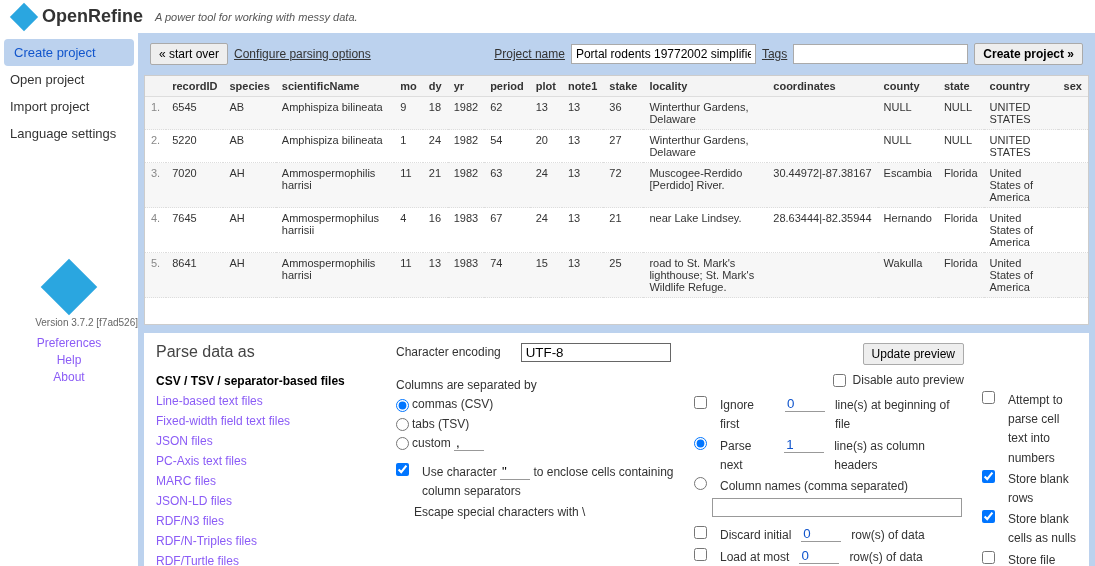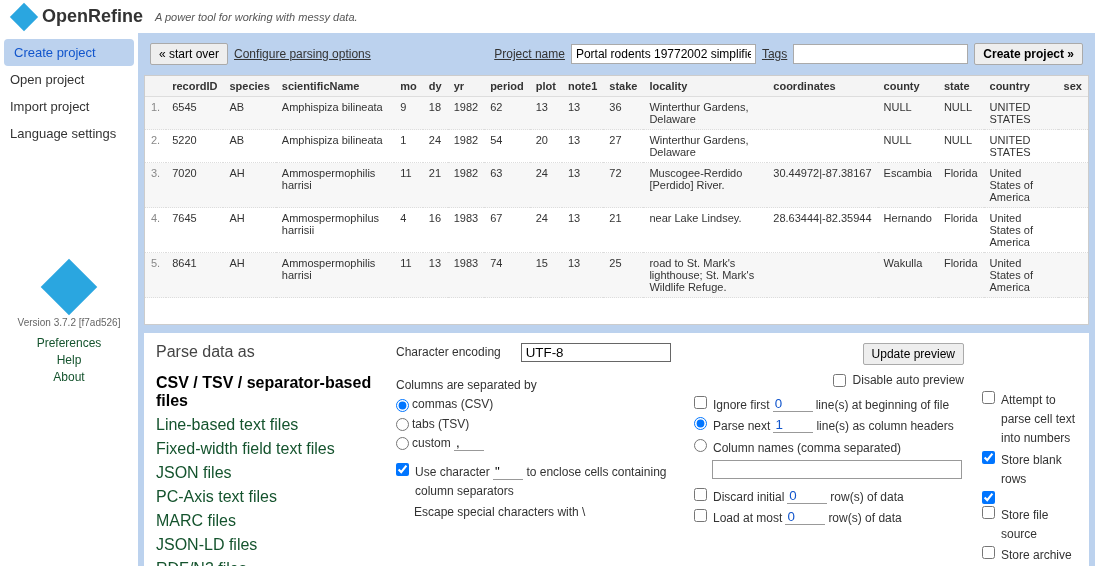--- a/index.html
+++ b/index.html
@@ -1,32 +1,32 @@
 <!DOCTYPE html>
 <html><head>
 <meta charset="utf-8">
 <style>
   * { box-sizing: border-box; margin: 0; padding: 0; }
   body { font-family: Arial, Helvetica, sans-serif; font-size: 12px; color: #333; background: #fff; width: 1095px; }
-  a { color: #14532d; text-decoration: none; }
+  a { color: #8b5cf6; text-decoration: none; }
   
   
   .header { display: flex; align-items: center; padding: 6px 10px; }
   .logo-diamond { width: 20px; height: 20px; background: #2aa6e0; transform: rotate(45deg); margin: 0 8px 0 4px; }
   .brand { font-size: 18px; font-weight: bold; color: #333; }
   .tagline { font-size: 11px; font-style: italic; color: #555; margin-left: 12px; }
   
   
   .main { display: flex; }
   .sidebar { width: 138px; flex-shrink: 0; padding-top: 6px; }
   .sidebar-item { padding: 6px 10px; cursor: pointer; font-size: 13px; color: #333; }
   .sidebar-item.active { background: #bcd2ee; color: #1155cc; font-weight: normal; border-radius: 4px; margin: 0 4px; }
   .sidebar-bottom { text-align: center; margin-top: 120px; }
   .big-diamond { width: 40px; height: 40px; background: #2aa6e0; transform: rotate(45deg); margin: 10px auto; }
-  .version { font-size: 10px; color: #666; margin: 8px 0; }
+  .version { font-size: 10px; color: #666; margin: 8px 0; text-align: right; }
   .bottom-links div { margin: 3px 0; }
   
   .content { flex: 1; background: #bcd2ee; padding: 6px; }
   
   
   .topbar { display: flex; align-items: center; padding: 4px 6px 10px 6px; gap: 6px; }
   .btn { background: #eee; border: 1px solid #aaa; padding: 3px 8px; font-size: 12px; cursor: pointer; border-radius: 2px; }
   .label { font-size: 12px; color: #333; text-decoration: underline; }
   .topbar input[type=text] { border: 1px solid #aaa; padding: 2px 4px; font-size: 12px; }
   .proj-name { width: 185px; }
@@ -39,33 +39,33 @@
   table { border-collapse: collapse; width: 100%; font-size: 11px; }
   th { background: #f4f4f4; text-align: left; padding: 4px 6px; font-weight: bold; border-bottom: 1px solid #ddd; white-space: nowrap; }
   td { padding: 4px 6px; border-bottom: 1px dotted #ddd; vertical-align: top; }
   tr.even { background: #f7f7f7; }
   td.idx { color: #888; }
   
   
   .parse-panel { background: #fff; margin-top: 8px; padding: 10px 12px; display: flex; gap: 20px; min-height: 246px; }
   .parse-left { width: 220px; flex-shrink: 0; }
   .parse-title { font-size: 16px; color: #444; margin-bottom: 10px; }
-  .fmt { padding: 3px 0; font-size: 16px; }
+  .fmt { padding: 3px 0; font-size: 12px; }
   .fmt.active { font-weight: bold; color: #000; }
   .parse-right { flex: 1; display: flex; gap: 18px; }
   .col { font-size: 12px; line-height: 1.6; }
   .col1 { width: 280px; }
   .col2 { width: 270px; }
   .col3 { flex: 1; }
   .enc-row { display: flex; align-items: center; gap: 20px; margin-bottom: 14px; }
   .enc-inp { border: 1px solid #666; padding: 1px 4px; width: 150px; }
   .small-inp { border: none; border-bottom: 1px solid #999; width: 40px; color: #1155cc; text-align: left; padding: 0 2px; }
   .tiny-inp { border: none; border-bottom: 1px solid #999; width: 30px; padding: 0 2px; }
   .wide-inp { border: 1px solid #999; width: 250px; padding: 1px 3px; }
-  .row { display: flex; align-items: flex-start; gap: 3px; margin: 2px 0; }
+  .row { display: flex; align-items: flex-start; gap: 10px; margin: 2px 0; }
   .indent { margin-left: 18px; }
   .preview-top { display: flex; gap: 10px; justify-content: flex-end; margin-bottom: 6px; }
   input[type=radio], input[type=checkbox] { margin-right: 3px; vertical-align: middle; }
 </style>
 </head>
 <body>
 
 <div class="header">
   <div class="logo-diamond"></div>
   <span class="brand">OpenRefine</span>
@@ -300,20 +300,21 @@
           <div class="row">
               <input type="checkbox" style="">
               <span>Attempt to parse cell text into numbers</span>
             </div>
           <div class="row">
               <input type="checkbox" checked="" style="">
               <span>Store blank rows</span>
             </div>
           <div class="row">
               <input type="checkbox" checked="" style="">
+              <span>Store blank cells as nulls</span>
             </div>
           <div class="row">
               <input type="checkbox" style="">
               <span>Store file source</span>
             </div>
           <div class="row">
               <input type="checkbox" style="">
               <span>Store archive file</span>
             </div>
         </div>

